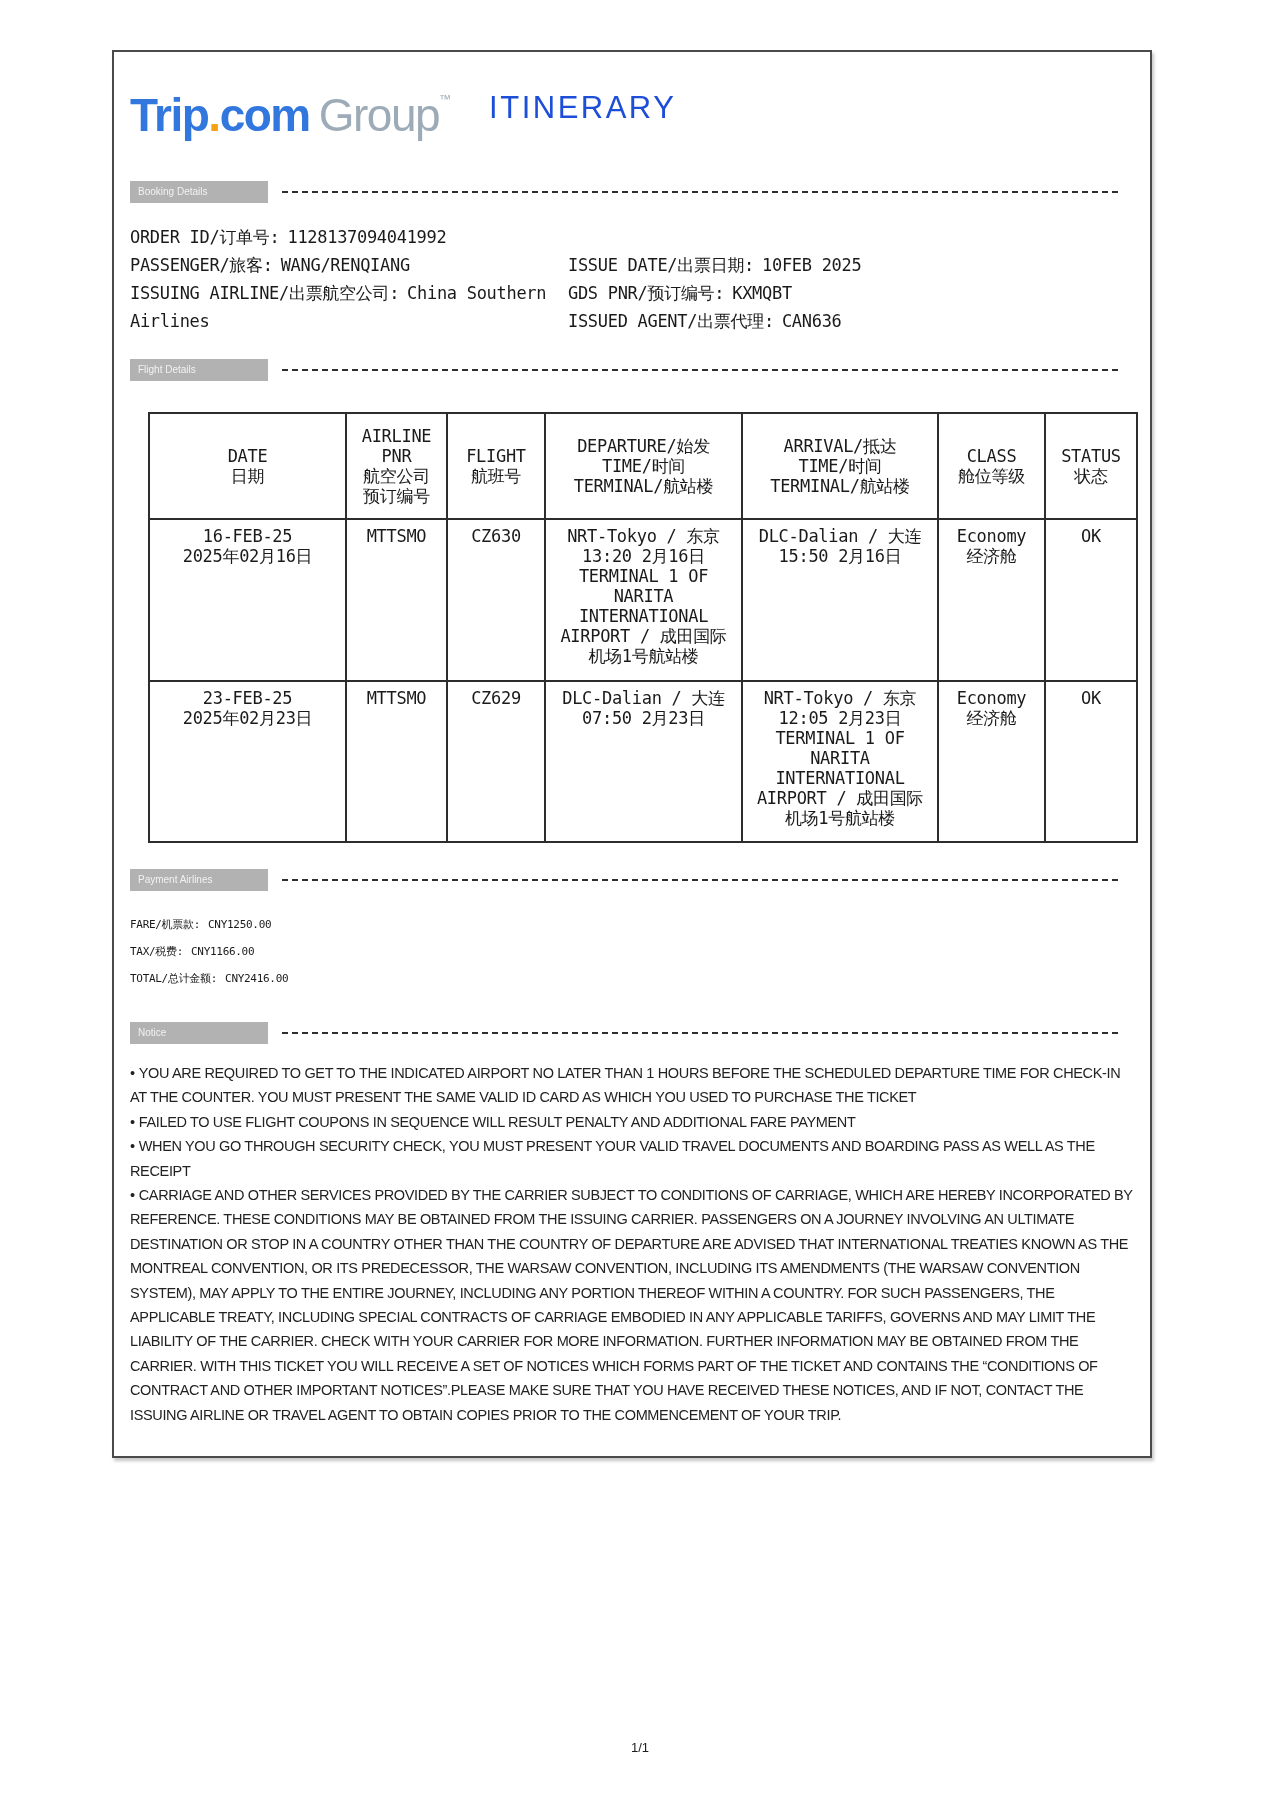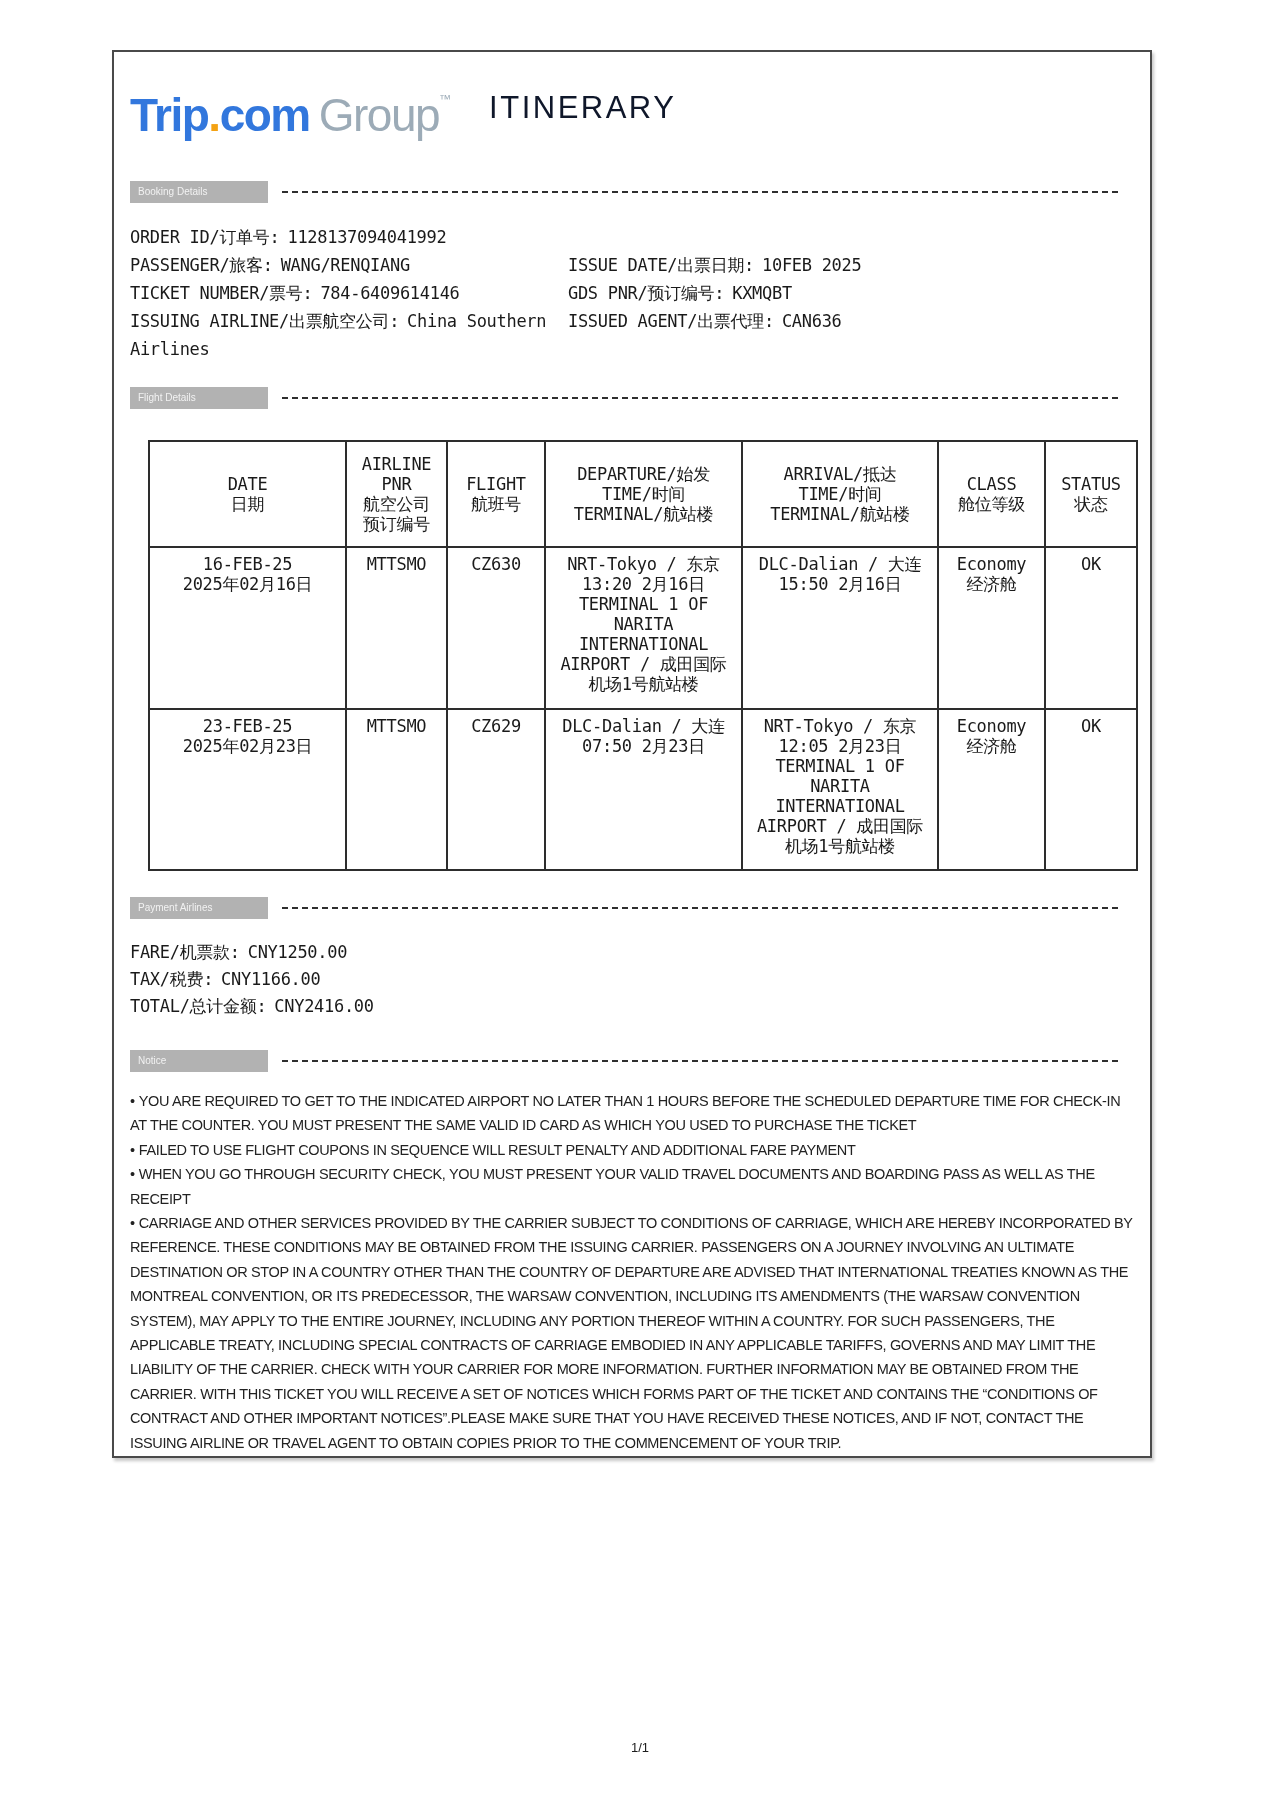--- a/index.html
+++ b/index.html
@@ -11,21 +11,21 @@
 
   
   .doc-header{display:flex;align-items:flex-start;height:60px;margin-top:2px;}
   .logo{font-family:"Liberation Sans",sans-serif;font-weight:bold;font-size:46px;
         letter-spacing:-1.5px;line-height:54px;white-space:nowrap;}
   .logo-trip,.logo-com{color:#3277dd;}
   .logo-dot{color:#f4a213;}
   .logo-group{color:#9cabb7;font-weight:normal;margin-left:9px;}
   .logo-tm{color:#9cabb7;font-size:12px;font-weight:normal;vertical-align:28px;letter-spacing:0;}
   .doc-title{font-family:"Liberation Sans",sans-serif;font-size:31px;letter-spacing:2.5px;
-             color:#0f172a;margin-left:38px;margin-top:18px;font-weight:500;}
+             color:#1d4ed8;margin-left:38px;margin-top:18px;font-weight:500;}
 
   
   .section-row{display:flex;align-items:center;}
   .section-row.booking{margin-top:49px;}
   .section-row.flight{margin-top:24px;}
   .section-row.payment{margin-top:26px;}
   .section-row.notice{margin-top:30px;}
   .section-bar{width:138px;box-sizing:border-box;height:22px;background:#b2b2b2;color:#f2f2f2;
                font-family:"Liberation Sans",sans-serif;font-size:10px;line-height:22px;
                padding:0 8px;overflow:hidden;white-space:nowrap;}
@@ -46,21 +46,21 @@
   table.flights col.c-arr{width:196px;} table.flights col.c-cls{width:107px;}
   table.flights col.c-sta{width:92px;}
   table.flights th,table.flights td{border:2px solid #2d2d2d;text-align:center;
     white-space:pre-line;padding:6px 2px;line-height:20px;font-weight:normal;letter-spacing:-0.3px;}
   table.flights th{vertical-align:middle;height:92px;}
   table.flights td{vertical-align:top;}
   table.flights tr.r1 td{height:148px;}
   table.flights tr.r2 td{height:147px;}
 
   
-  .payment-lines{margin-top:20px;font-size:17px;}
+  .payment-lines{margin-top:20px;font-size:11px;}
   .payment-lines .bfield{line-height:27px;}
 
   
   .notice-body{margin-top:17px;font-family:"Liberation Sans",sans-serif;font-size:14.5px;
                line-height:24.4px;letter-spacing:-0.35px;color:#222;width:1004px;}
   .notice-item .bullet{margin-right:4px;}
 
   
   .footer{position:absolute;left:0;right:0;top:1740px;text-align:center;
           font-family:"Liberation Sans",sans-serif;font-size:13px;color:#1d1d1d;}
@@ -77,21 +77,20 @@
     </div>
 
     <div class="section-row booking">
       <span class="section-bar">Booking Details</span>
       <span class="dash"></span>
     </div>
     <div class="booking-cols">
       <div class="bcol-left">
         <div class="bfield"><span>ORDER ID/订单号:</span><span class="v">1128137094041992</span></div>
         <div class="bfield"><span>PASSENGER/旅客:</span><span class="v">WANG/RENQIANG</span></div>
-        <div class="bfield"><span>TICKET NUMBER/票号:</span><span class="v">784-6409614146</span></div>
         <div class="bfield"><span>ISSUING AIRLINE/出票航空公司:</span><span class="v">China Southern Airlines</span></div>
       </div>
       <div class="bcol-right">
         <div class="bfield"><span>ISSUE DATE/出票日期:</span><span class="v">10FEB 2025</span></div>
         <div class="bfield"><span>GDS PNR/预订编号:</span><span class="v">KXMQBT</span></div>
         <div class="bfield"><span>ISSUED AGENT/出票代理:</span><span class="v">CAN636</span></div>
       </div>
     </div>
 
     <div class="section-row flight">

